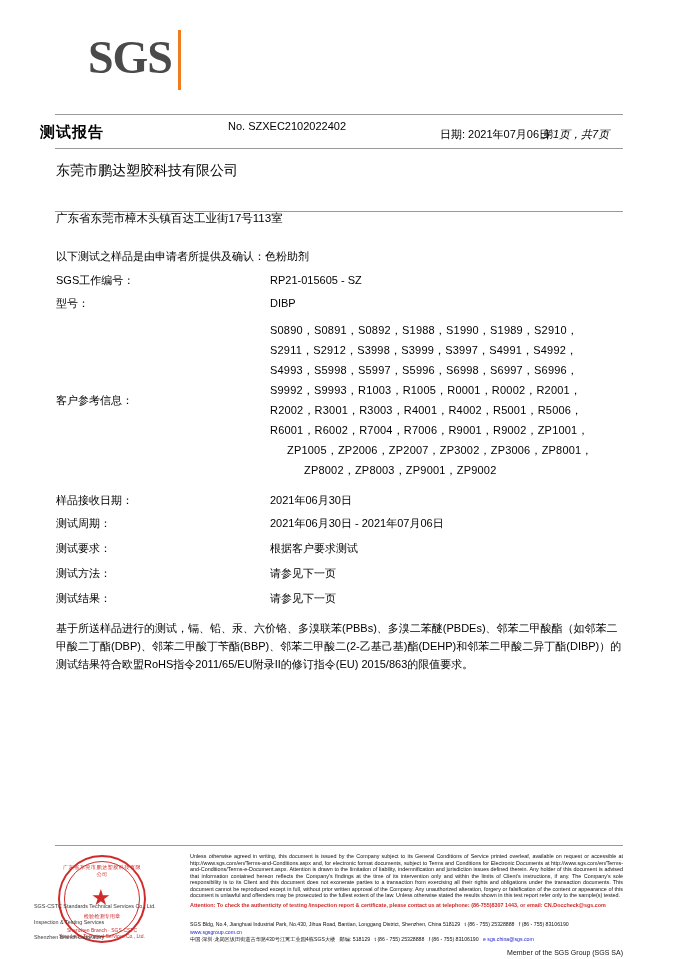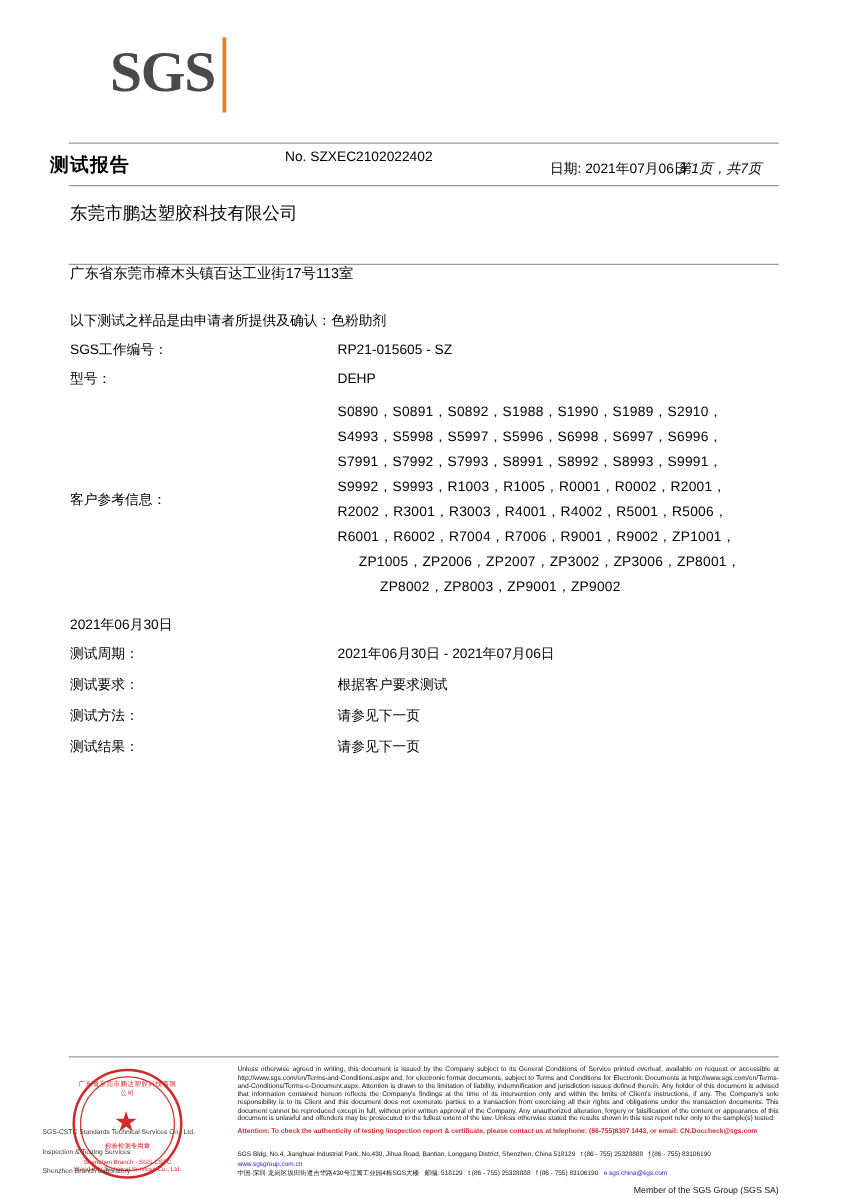--- a/index.html
+++ b/index.html
@@ -353,38 +353,39 @@
 
   <div class="fields">
 
     <div class="frow">
       <div class="flabel">SGS工作编号：</div>
       <div class="fvalue">RP21-015605 - SZ</div>
     </div>
 
     <div class="frow">
       <div class="flabel">型号：</div>
-      <div class="fvalue">DEHP</div>
+      <div class="fvalue">DIBP</div>
     </div>
 
     <div class="frow gap-before-sm">
       <div class="flabel">客户参考信息：</div>
       <div class="fvalue mono-ish">
         <div class="ref-line">S0890，S0891，S0892，S1988，S1990，S1989，S2910，</div>
+        <div class="ref-line">S2911，S2912，S3998，S3999，S3997，S4991，S4992，</div>
         <div class="ref-line">S4993，S5998，S5997，S5996，S6998，S6997，S6996，</div>
-        <div class="ref-line">S7991，S7992，S7993，S8991，S8992，S8993，S9991，</div>
         <div class="ref-line">S9992，S9993，R1003，R1005，R0001，R0002，R2001，</div>
         <div class="ref-line">R2002，R3001，R3003，R4001，R4002，R5001，R5006，</div>
         <div class="ref-line">R6001，R6002，R7004，R7006，R9001，R9002，ZP1001，</div>
         <div class="ref-line indent">ZP1005，ZP2006，ZP2007，ZP3002，ZP3006，ZP8001，</div>
         <div class="ref-line indent2">ZP8002，ZP8003，ZP9001，ZP9002</div>
       </div>
     </div>
 
     <div class="frow gap-before">
+      <div class="flabel">样品接收日期：</div>
       <div class="fvalue">2021年06月30日</div>
     </div>
 
     <div class="frow">
       <div class="flabel">测试周期：</div>
       <div class="fvalue">2021年06月30日 - 2021年07月06日</div>
     </div>
 
     <div class="frow gap-before-sm">
       <div class="flabel">测试要求：</div>
@@ -395,20 +396,21 @@
       <div class="flabel">测试方法：</div>
       <div class="fvalue">请参见下一页</div>
     </div>
 
     <div class="frow gap-before-sm">
       <div class="flabel">测试结果：</div>
       <div class="fvalue">请参见下一页</div>
     </div>
 
     <div class="frow gap-before">
+      <div class="fvalue conclusion-text">基于所送样品进行的测试，镉、铅、汞、六价铬、多溴联苯(PBBs)、多溴二苯醚(PBDEs)、邻苯二甲酸酯（如邻苯二甲酸二丁酯(DBP)、邻苯二甲酸丁苄酯(BBP)、邻苯二甲酸二(2-乙基己基)酯(DEHP)和邻苯二甲酸二异丁酯(DIBP)）的测试结果符合欧盟RoHS指令2011/65/EU附录II的修订指令(EU) 2015/863的限值要求。</div>
     </div>
 
   </div>
 
   <div class="hr-footer"></div>
 
   <div class="stamp">
     <div class="stamp-circle"></div>
     <div class="stamp-inner"></div>
     <div class="stamp-star">★</div>

